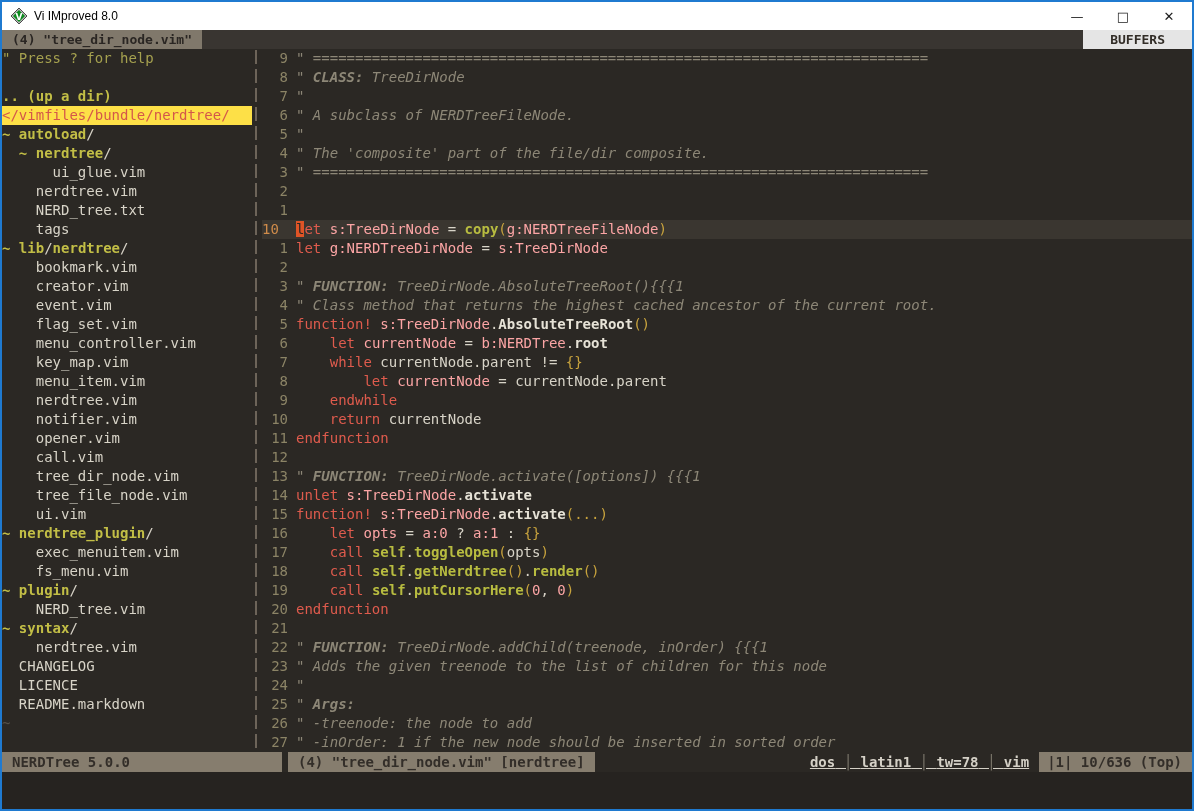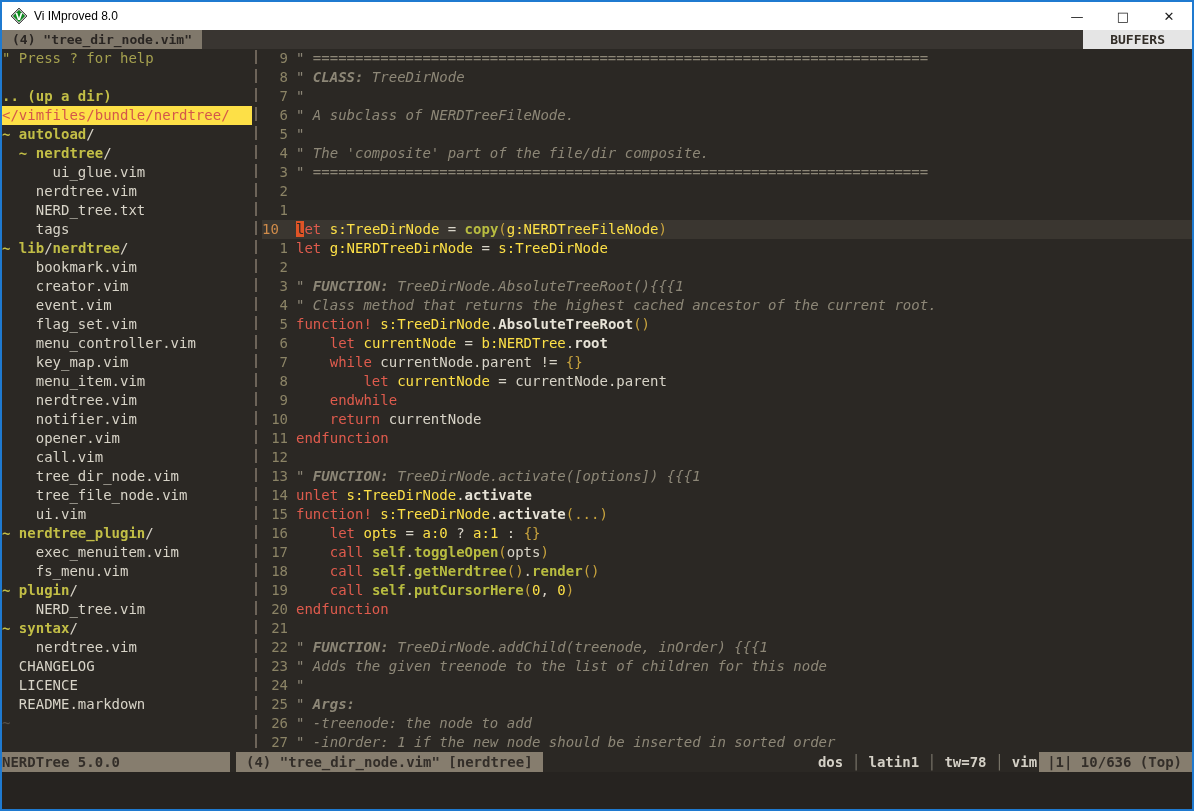--- a/index.html
+++ b/index.html
@@ -41,37 +41,37 @@
   .separator::before { content:""; position:absolute; left:3px; top:1px; bottom:0; width:2px;
       background:repeating-linear-gradient(to bottom, #6d6459 0 14px, #2b2824 14px 19px); }
 
   .editor { flex:1; overflow:hidden; }
   .code-line { height:19px; display:flex; overflow:hidden; }
   .code-line.cur { background:#3a3630; }
   .lnum { width:26px; flex:none; text-align:right; color:#8c8466; margin-right:8px; white-space:pre; }
   .code-line.cur .lnum { text-align:left; color:#cf8b4a; }
   .ltext { white-space:pre; }
   .tok-k  { color:#df5b4d; }
-  .tok-i  { color:#fde047;text-align:center; }
+  .tok-i  { color:#fca5a5;text-align:center; }
   .tok-f  { color:#b8bc40; font-weight:bold; }
   .tok-p  { color:#c8a33d; }
   .tok-n  { color:#d8d4c8; }
   .tok-nb { color:#e6e2d6; font-weight:bold; }
   .tok-c  { color:#8d8777; font-style:italic; }
   .tok-cb { color:#8d8777; font-style:italic; font-weight:bold;margin-top:20px; }
   .tok-cur{ background:#df5426; color:#2b2824; }
 
   
   .statusline { height:20px; flex:none; display:flex; align-items:stretch;
                 font-size:14px; font-weight:bold; line-height:20px; white-space:pre; }
   .seg { background:#867d6e; color:#332e29; }
-  .seg-tree { width:228px; flex:none; }
+  .seg-tree { width:280px; flex:none; padding-left:10px; }
   .seg-gap { width:6px; flex:none; }
   .seg-file { padding:0 10px; flex:none; }
-  .mid { margin-left:auto; color:#d4d0c6; padding-right:2px; flex:none; }
+  .mid { margin-left:auto; color:#d4d0c6; padding-right:10px; flex:none;text-decoration:underline; }
   .mid .bar { color:#7d786d; }
   .seg-pos { padding:0 10px 0 8px; flex:none; }
 
   .cmdline { flex:1; background:#262320; }
 </style>
 </head>
 <body>
 
 <div class="window">
 

